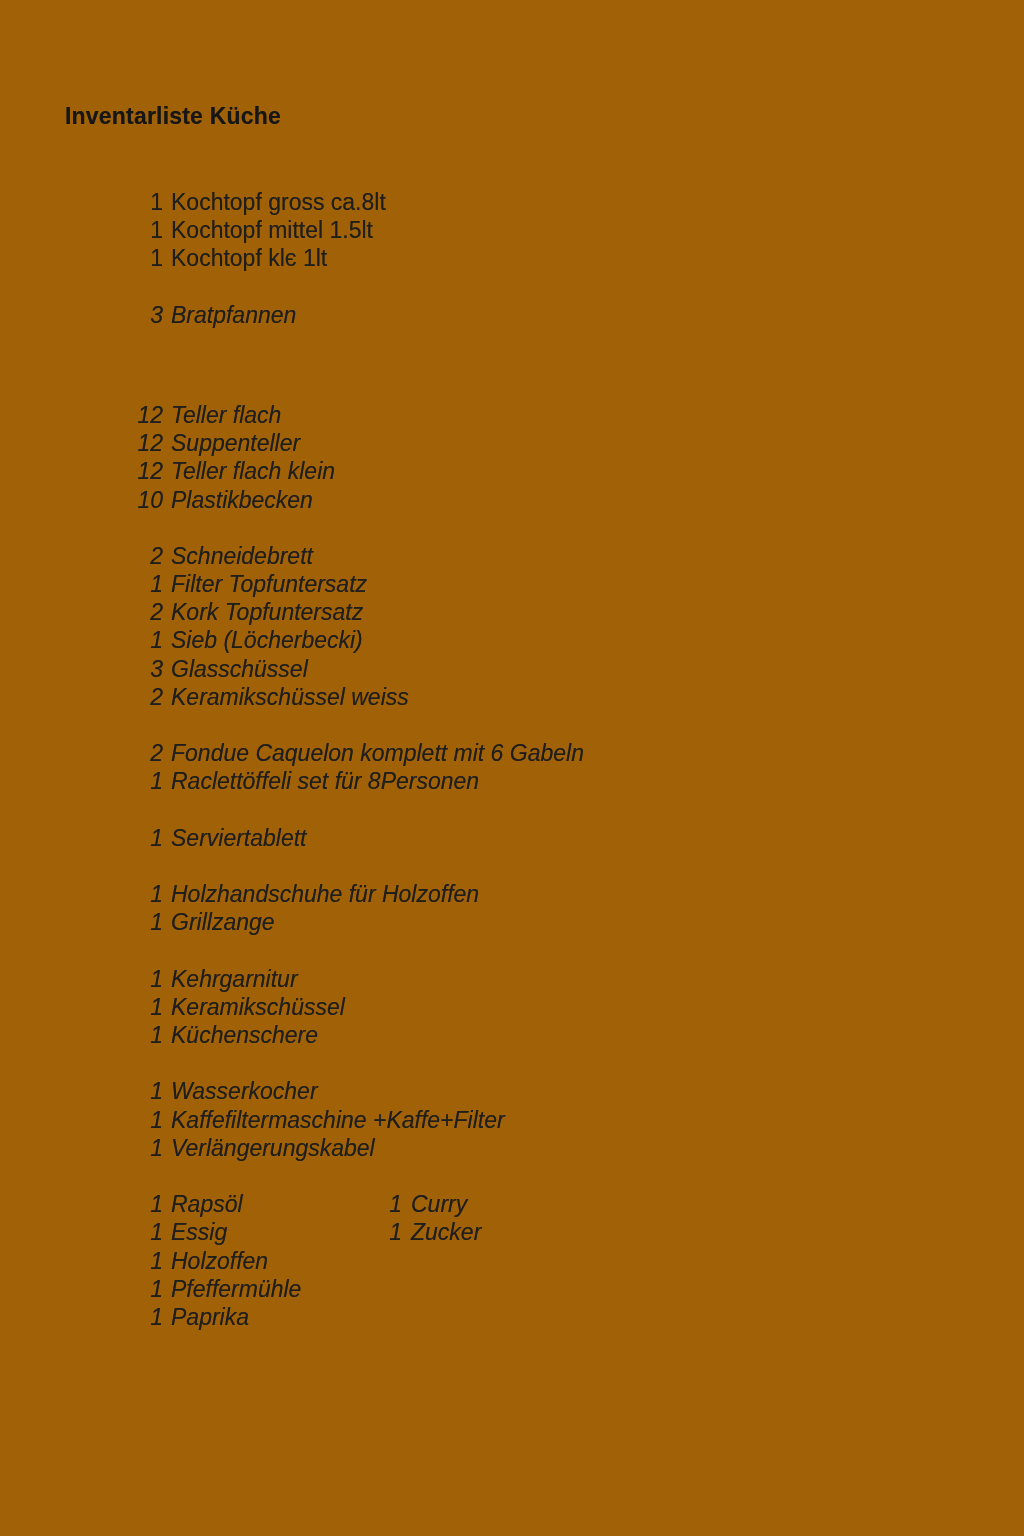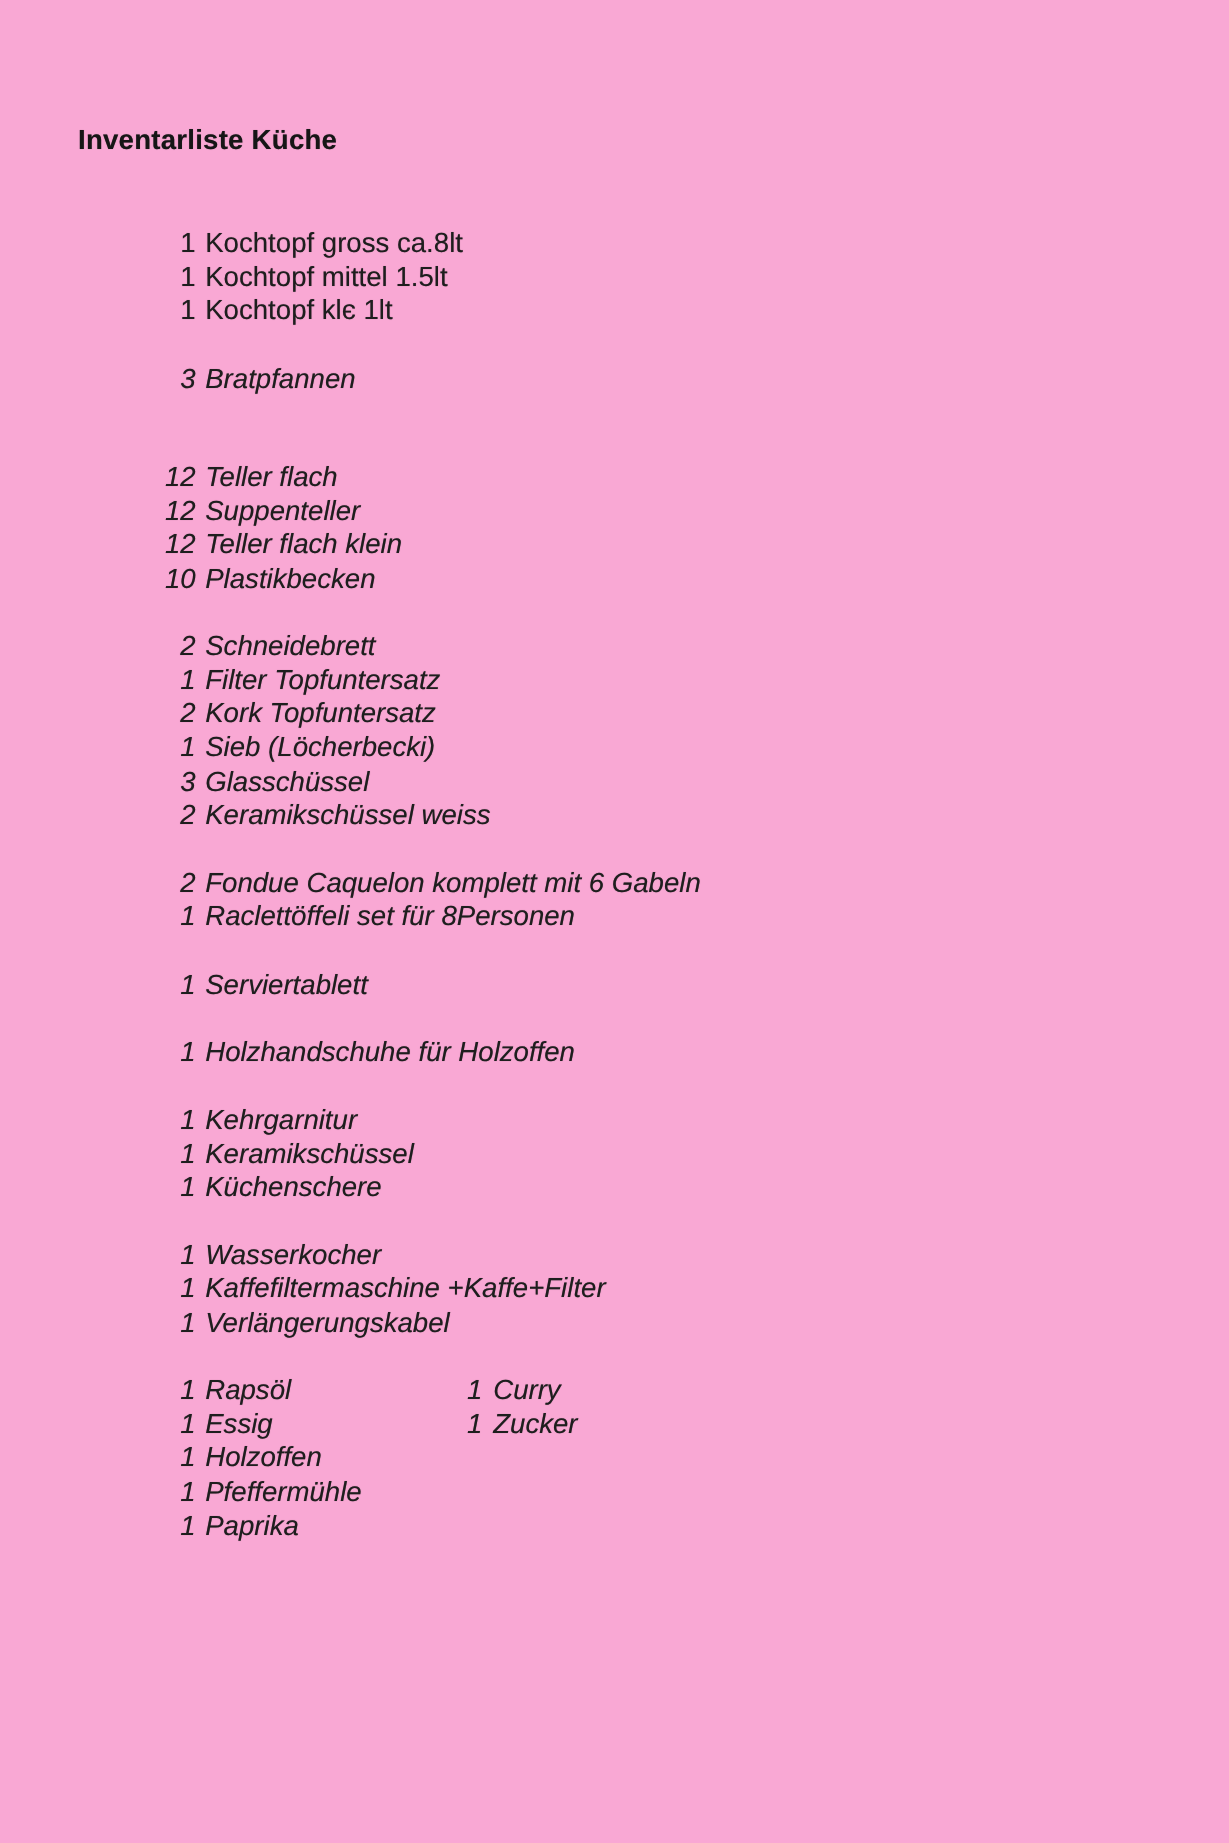--- a/index.html
+++ b/index.html
@@ -11,21 +11,21 @@
     height: 1536px;
     position: relative;
     background: #ffffff;
     font-family: "Liberation Sans", sans-serif;
     color: #1e1e1e;
     overflow: hidden;
   }
   .page {
     position: absolute;
     inset: 0;
-    background: #f9a8d4;
+    background: #a16207;
   }
   .page-title {
     position: absolute;
     left: 65px;
     top: 103px;
     font-size: 23px;
     font-weight: bold;
     line-height: 26px;
     letter-spacing: 0.2px;
     color: #161616;
@@ -36,21 +36,21 @@
     position: absolute;
     left: 0;
     top: 188px;
     width: 1024px;
     font-size: 23px;
     color: #1e1e1e;
     text-shadow: 0 0 0.6px rgba(20,20,20,0.5);
   }
   .group { margin: 0; }
   .group + .group { margin-top: 28.2px; font-style: italic; }
-  .group.extra-gap { margin-top: 54px; }
+  .group.extra-gap { margin-top: 72px; }
   .line {
     position: relative;
     height: 28.2px;
     line-height: 28.2px;
     white-space: pre;
   }
   .qty {
     display: inline-block;
     width: 163px;
     text-align: right;
@@ -101,20 +101,21 @@
       </div>
       <div class="group">
         <div class="line"><span class="qty">2</span><span class="label">Fondue Caquelon komplett mit 6 Gabeln</span></div>
         <div class="line"><span class="qty">1</span><span class="label">Raclettöffeli set für 8Personen</span></div>
       </div>
       <div class="group">
         <div class="line"><span class="qty">1</span><span class="label">Serviertablett</span></div>
       </div>
       <div class="group">
         <div class="line"><span class="qty">1</span><span class="label">Holzhandschuhe für Holzoffen</span></div>
+        <div class="line"><span class="qty">1</span><span class="label">Grillzange</span></div>
       </div>
       <div class="group">
         <div class="line"><span class="qty">1</span><span class="label">Kehrgarnitur</span></div>
         <div class="line"><span class="qty">1</span><span class="label">Keramikschüssel</span></div>
         <div class="line"><span class="qty">1</span><span class="label">Küchenschere</span></div>
       </div>
       <div class="group">
         <div class="line"><span class="qty">1</span><span class="label">Wasserkocher</span></div>
         <div class="line"><span class="qty">1</span><span class="label">Kaffefiltermaschine +Kaffe+Filter</span></div>
         <div class="line"><span class="qty">1</span><span class="label">Verlängerungskabel</span></div>

